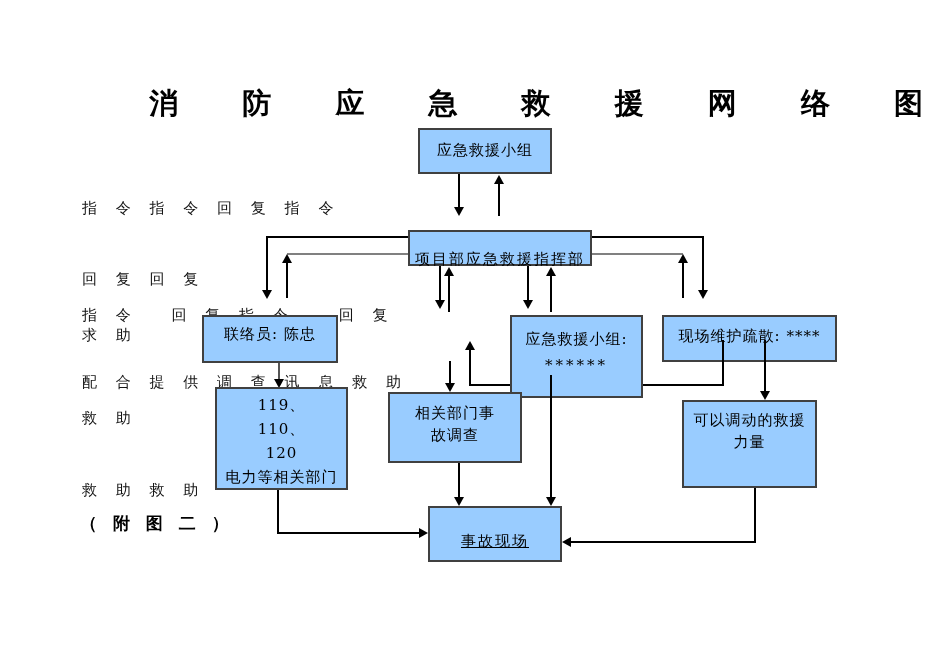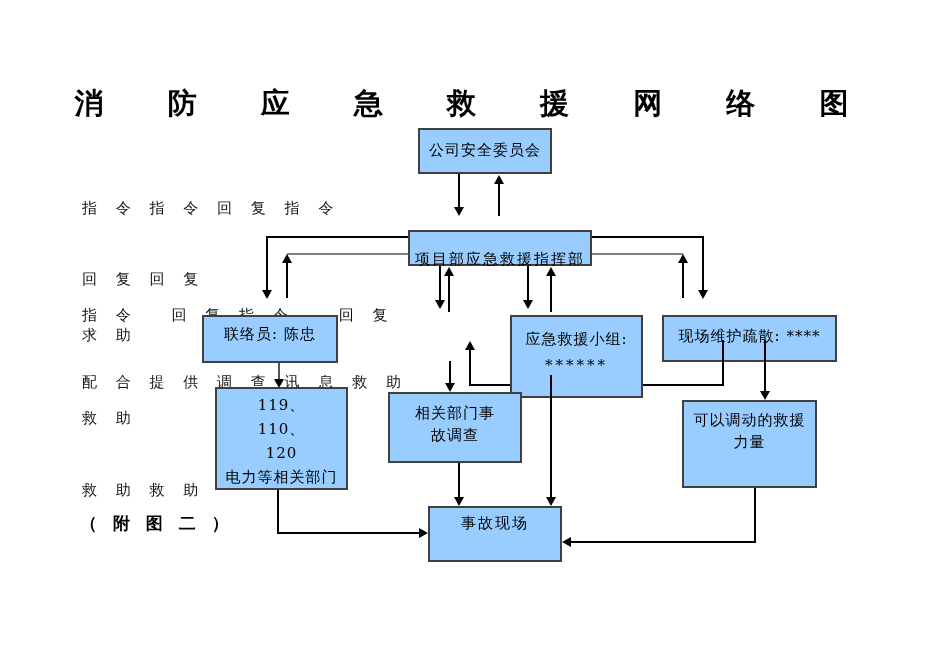--- a/index.html
+++ b/index.html
@@ -1,19 +1,19 @@
 <!DOCTYPE html>
 <html><head>
 <meta charset="utf-8">
 <style>
   html,body{margin:0;padding:0;background:#fff;}
   #page{position:relative;width:950px;height:672px;background:#ffffff;overflow:hidden;
         font-family:"DejaVu Serif","Liberation Serif",serif;color:#000;}
   
-  #title{position:absolute;left:0;top:84px;width:950px;text-align:center;
+  #title{position:absolute;left:0;top:84px;width:950px;text-align:right;
          font-size:29px;font-weight:bold;letter-spacing:27px;white-space:nowrap;z-index:1;}
   
   .sidetext{position:absolute;left:82px;font-size:15px;letter-spacing:7px;white-space:pre;z-index:1;color:#141414;}
   #footnote{position:absolute;left:80px;top:512px;font-size:17px;font-weight:bold;letter-spacing:5px;z-index:1;}
   
   .box{position:absolute;background:#99CCFF;border:2px solid #404040;box-sizing:border-box;
        text-align:center;font-size:15px;letter-spacing:1px;line-height:22px;z-index:2;}
   
   .hl,.vl{position:absolute;background:#000;z-index:1;}
   .hl{height:2px;} .vl{width:2px;}
@@ -37,21 +37,21 @@
   <div class="sidetext" style="top:199px;">指 令 指 令 回 复 指 令</div>
   <div class="sidetext" style="top:270px;text-align:center;">回 复 回 复</div>
   <div class="sidetext" style="top:306px;">指 令　 回 复 指 令　　回 复</div>
   <div class="sidetext" style="top:326px;">求 助</div>
   <div class="sidetext" style="top:373px;">配 合 提 供 调 查 讯 息 救 助</div>
   <div class="sidetext" style="top:409px;">救 助</div>
   <div class="sidetext" style="top:481px;text-align:center;">救 助 救 助</div>
   <div id="footnote">（ 附 图 二 ）</div>
 
   <div class="box" style="left:418px;top:128px;width:134px;height:46px;padding-top:9px;">
-    <span>公司安全委员会</span>
+    <span>应急救援小组</span>
   </div>
 
   <div class="box" style="left:408px;top:230px;width:184px;height:36px;padding-top:16px;letter-spacing:2px;">
     <span>项目部应急救援指挥部</span>
   </div>
 
   <div class="box" style="left:202px;top:315px;width:136px;height:48px;padding-top:6px;">
     <span>联络员: 陈忠</span>
   </div>
 
@@ -75,21 +75,21 @@
   <div class="box" style="left:388px;top:392px;width:134px;height:71px;padding-top:8px;">
     <div>相关部门事</div>
     <div>故调查</div>
   </div>
 
   <div class="box" style="left:682px;top:400px;width:135px;height:88px;padding-top:7px;">
     <div>可以调动的救援</div>
     <div>力量</div>
   </div>
 
-  <div class="box" style="left:428px;top:506px;width:134px;height:56px;padding-top:4px;letter-spacing:2px;">
+  <div class="box" style="left:428px;top:506px;width:134px;height:56px;padding-top:22px;letter-spacing:2px;text-decoration:underline;">
     <span>事故现场</span>
   </div>
 
   <div class="vl" style="left:458px;top:174px;height:36px;"></div>
   <div class="tri t-down" style="left:454px;top:207px;"></div>
   <div class="vl" style="left:498px;top:182px;height:34px;"></div>
   <div class="tri t-up" style="left:494px;top:175px;"></div>
 
   <div class="hl" style="left:267px;top:236px;width:141px;"></div>
   <div class="vl" style="left:266px;top:236px;height:55px;"></div>

